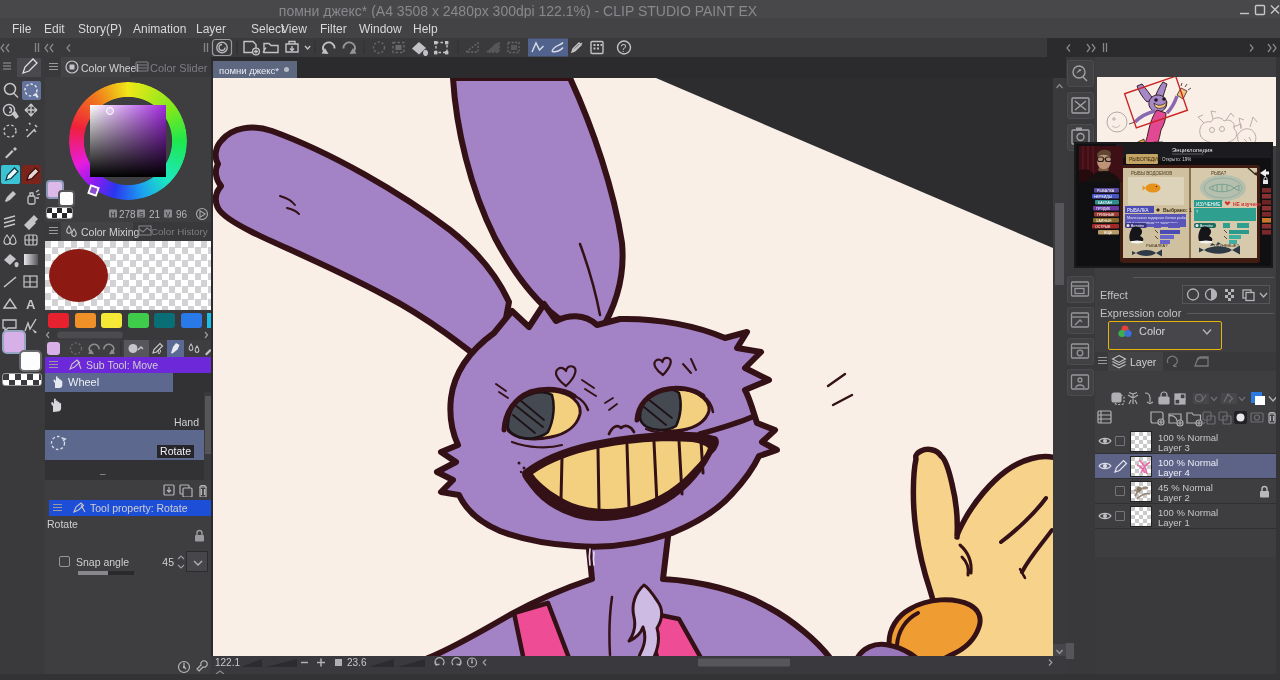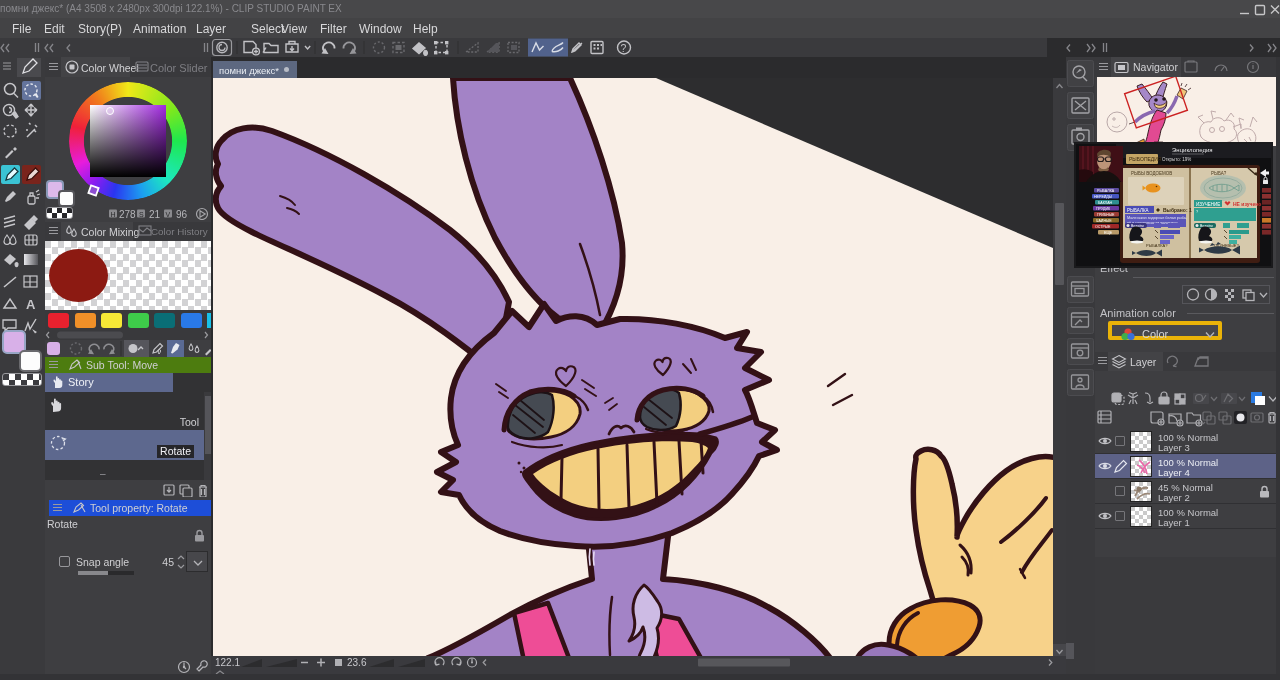--- a/index.html
+++ b/index.html
@@ -3,21 +3,21 @@
 <style>
 *{margin:0;padding:0;box-sizing:border-box}
 html,body{width:1280px;height:680px;overflow:hidden;background:#3a3a3d;font-family:"Liberation Sans",sans-serif}
 .abs{position:absolute}
 #root{position:absolute;left:0;top:0;width:1280px;height:680px}
 </style></head>
 <body>
 <div id="root">
 
 <div class="abs" style="left:0;top:0;width:1280px;height:18px;background:#48484a">
- <div class="abs" style="left:0;top:3px;width:1036px;font-size:10px;color:#89898d">помни джекс* (A4 3508 x 2480px 300dpi 122.1%) - CLIP STUDIO PAINT EX</div>
+ <div class="abs" style="left:0;top:3px;width:1036px;text-align:center;font-size:14px;color:#89898d">помни джекс* (A4 3508 x 2480px 300dpi 122.1%) - CLIP STUDIO PAINT EX</div>
  <svg class="abs" style="left:1232px;top:0" width="48" height="18">
   <path d="M8,13.5 h9" stroke="#c6c6c8" stroke-width="1.4" fill="none"></path>
   <rect x="23.5" y="5.5" width="9" height="9" rx="1" stroke="#c6c6c8" stroke-width="1.4" fill="none"></rect>
   <path d="M39,5.5 l8,8 M47,5.5 l-8,8" stroke="#c6c6c8" stroke-width="1.4"></path>
  </svg>
 </div>
 
 <div class="abs" style="left:0;top:18px;width:1280px;height:20px;background:#434345;font-size:12px;color:#d8d8da">
  <span class="abs" style="left:12px;top:4px">File</span>
  <span class="abs" style="left:44px;top:4px">Edit</span>
@@ -299,47 +299,47 @@
           <path d="M75,10 l3,-3 2,2" stroke="#c6c6ca" stroke-width="1.4" fill="none"></path>
    <path d="M90,13 l1,-3.5 6,-6 2.5,2.5 -6,6 z" fill="none" stroke="#c6c6ca" stroke-width="1.2"></path>
    <path d="M96,14 c2,-2.5 2,-4 0.5,-4.5 c-1.5,0.5 -1.8,2 -0.5,4.5" stroke="#c6c6ca" stroke-width="1" fill="none"></path>
    <rect x="104" y="0" width="17" height="17" fill="#5a6a94"></rect>
    <path d="M108,13 l2,-6 3,-4 3.5,2 -2,4.5 -5,4 z" fill="#e8eaf0"></path>
    <path d="M128,4 c2.5,3.5 2.5,6 0,6.5 c-2.5,-0.5 -2.5,-3 0,-6.5 z M134,6 c2.5,3.5 2.5,6 0,6.5 c-2.5,-0.5 -2.5,-3 0,-6.5 z" stroke="#c6c6ca" stroke-width="1.1" fill="none"></path>
    <path d="M142,14 l5,-5 1.5,1.5 -5,5 z M148,8 l2,-2 1.8,1.8 -2,2 z" fill="#c6c6ca"></path>
   </svg>
  </div>
 
- <div class="abs" style="left:0;top:300px;width:166px;height:16px;background:#4d7c0f">
+ <div class="abs" style="left:0;top:300px;width:166px;height:16px;background:#6d28d9">
   <svg class="abs" style="left:3px;top:3px" width="12" height="10">
           <path d="M1,1.5 h9 M1,4.5 h9 M1,7.5 h9" stroke="#9a9a9e" stroke-width="1.2"></path>
         </svg>
   <svg class="abs" style="left:24px;top:2px" width="14" height="12">
           <path d="M1,10 l2,-5 5,-4 2.5,2.5 -5,4.5 z" stroke="#c6c6ca" stroke-width="1.1" fill="none"></path>
           <path d="M9,2 l3,8" stroke="#c6c6ca" stroke-width="1.1"></path>
         </svg>
   <div class="abs" style="left:41px;top:2px;font-size:10.5px;color:#cfcfd2">Sub Tool: Move</div>
  </div>
 
  <div class="abs" style="left:0;top:316px;width:166px;height:19px;background:#323234">
   <div class="abs" style="left:0;top:0;width:128px;height:19px;background:#5d688e"></div>
   <svg class="abs" style="left:6px;top:3px" width="14" height="14">
           <path d="M4,12 v-5 c-1.5,-1 -2,-3 -1,-3.5 c0.8,-0.3 1.5,0.8 1.8,2 l0.2,-4.5 c0,-1 1.6,-1 1.6,0 v2 c0,-1.2 1.7,-1.2 1.7,0 v1 c0,-1 1.6,-1 1.6,0 v1 c0,-0.8 1.4,-0.8 1.4,0 v4 c0,2 -1,3 -3,3 z" fill="#e8eaf2"></path>
         </svg>
-  <div class="abs" style="left:23px;top:3px;font-size:11px;color:#eef0f6">Story</div>
+  <div class="abs" style="left:23px;top:3px;font-size:11px;color:#eef0f6">Wheel</div>
  </div>
 
  <div class="abs" style="left:0;top:335px;width:166px;height:88px;background:#323234">
   <div class="abs" style="left:159px;top:0;width:7px;height:88px;background:#3a3a3d"></div>
   <div class="abs" style="left:159.5px;top:4px;width:6px;height:58px;background:#55555a"></div>
   <svg class="abs" style="left:3px;top:6px" width="16" height="16">
           <path d="M5,14 v-6 c-1.8,-1.2 -2.3,-3.5 -1.2,-4 c0.9,-0.35 1.7,0.9 2,2.3 l0.2,-5 c0,-1.1 1.8,-1.1 1.8,0 v2.2 c0,-1.3 1.9,-1.3 1.9,0 v1.1 c0,-1.1 1.8,-1.1 1.8,0 v1.1 c0,-0.9 1.6,-0.9 1.6,0 v4.4 c0,2.2 -1.1,3.4 -3.4,3.4 z" fill="#d8d8dc"></path>
         </svg>
   <div class="abs" style="left:0;top:25px;width:159px;height:6px"></div>
-  <div class="abs" style="right:12px;top:24px;font-size:10.5px;color:#d0d0d3">Tool</div>
+  <div class="abs" style="right:12px;top:24px;font-size:10.5px;color:#d0d0d3">Hand</div>
   <div class="abs" style="left:0;top:38px;width:159px;height:30px;background:#5d688e">
    <svg class="abs" style="left:4px;top:4px" width="18" height="18">
             <circle cx="9" cy="9" r="6.5" stroke="#dde0ea" stroke-width="1.3" fill="none" stroke-dasharray="2.6 2.2"></circle>
             <path d="M13.5,4 l3,1 -2.5,2" stroke="#dde0ea" stroke-width="1.2" fill="none"></path>
           </svg>
    <div class="abs" style="right:10px;top:15px;font-size:10.5px;color:#f2f2f6;background:#26262a;padding:0 3px 1px 3px">Rotate</div>
   </div>
   <div class="abs" style="left:55px;top:76px;font-size:10px;color:#9a9a9e">–</div>
  </div>
 
@@ -559,41 +559,20 @@
    <rect x="5.5" y="318" width="17" height="14" rx="1"></rect>
           <circle cx="14" cy="323" r="2"></circle>
           <path d="M10,331 c0,-4 8,-4 8,0"></path>
   </g>
  </svg>
  <div class="abs" style="left:0;top:586px;width:8px;height:16px;background:#55555a"></div>
 </div>
 
 <div class="abs" style="left:1095px;top:57px;width:185px;height:623px;background:#3e3e41">
 
- <div class="abs" style="left:0;top:0;width:185px;height:20px;background:#39393c">
-  <svg class="abs" style="left:3px;top:5px" width="12" height="10">
-          <path d="M1,1.5 h9 M1,4.5 h9 M1,7.5 h9" stroke="#9a9a9e" stroke-width="1.2"></path>
-        </svg>
-  <div class="abs" style="left:16px;top:0;width:70px;height:20px;background:#434346"></div>
-  <svg class="abs" style="left:19px;top:4px" width="16" height="13">
-          <rect x="1" y="1.5" width="13" height="10" rx="1.5" stroke="#c6c6ca" stroke-width="1.2" fill="none"></rect>
-          <rect x="4" y="4" width="7" height="5" fill="#c6c6ca"></rect>
-        </svg>
-  <div class="abs" style="left:38px;top:4px;font-size:10.5px;color:#d2d2d5">Navigator</div>
-  <svg class="abs" style="left:88px;top:3px" width="97" height="15">
-   <g stroke="#77777b" stroke-width="1.2" fill="none">
-    <rect x="2" y="2" width="12" height="10" rx="1"></rect>
-            <path d="M5,2 v-1 h6 v1"></path>
-    <path d="M32,11 a6,6 0 1 1 12,0"></path>
-            <path d="M38,11 l3,-4"></path>
-    <circle cx="70" cy="7" r="5.5"></circle>
-            <path d="M70,5 v4 M70,3.2 v0.5"></path>
-   </g>
-  </svg>
- </div>
 
  <div class="abs" style="left:2px;top:20px;width:183px;height:69px;background:#f9efe7;overflow:hidden">
   <svg width="183" height="69">
 
    <path d="M57,23 C59,17 62,10 66,5 L70,7 C68,13 66,19 65,24 Z" fill="#a588c8" stroke="#3a2025" stroke-width="1"></path>
    <path d="M50,25 C46,21 42,15 40,9 L45,7 C49,12 53,17 56,22 Z" fill="#a588c8" stroke="#3a2025" stroke-width="1"></path>
    <path d="M55,20 a9,8.5 0 1 0 14,3 a9,8.5 0 0 0 -14,-3 Z" fill="#a588c8" stroke="#3a2025" stroke-width="1"></path>
    <path d="M57,26 c4,3.5 9,3 13,-1.5 l-1.5,4.5 c-4,3 -8,3 -10.5,0.5 z" fill="#f3cf80" stroke="#3a2025" stroke-width="0.8"></path>
    <circle cx="59" cy="23" r="1.8" fill="#241518"></circle>
           <circle cx="67" cy="22" r="1.8" fill="#241518"></circle>
@@ -616,44 +595,44 @@
     <circle cx="115" cy="53" r="2.5"></circle>
             <circle cx="125" cy="52" r="2.5"></circle>
     <path d="M141,57 c5,-7 14,-7 17,0 c3,7 -2,13 -8,12 c-6,2 -11,-5 -9,-12 z"></path>
     <path d="M144,51 l-2,-10 5,2 M153,50 l3,-10 4,5 M147,62 l3,3 M152,60 l2,4"></path>
    </g>
 
    <rect x="32" y="7" width="54" height="36" fill="none" stroke="#cc2222" stroke-width="1.4" transform="rotate(-19 59 25)"></rect>
   </svg>
  </div>
 
- <div class="abs" style="left:5px;top:205px;font-size:11px;color:#c2c2c6">Effect</div>
+ <div class="abs" style="left:5px;top:232px;font-size:11px;color:#c2c2c6">Effect</div>
  <div class="abs" style="left:38px;top:220px;width:141px;height:1px;background:#5a5a5e"></div>
  <div class="abs" style="left:87px;top:228px;width:88px;height:19px;border:1px solid #55555a">
   <svg width="86" height="17">
    <circle cx="10" cy="8.5" r="5.5" stroke="#b4b4b8" stroke-width="1.3" fill="none"></circle>
    <circle cx="28" cy="8.5" r="5.5" stroke="#b4b4b8" stroke-width="1.3" fill="none"></circle>
           <path d="M28,3 a5.5,5.5 0 0 1 0,11 z" fill="#b4b4b8"></path>
    <g fill="#b4b4b8">
             <rect x="42" y="3" width="3" height="3"></rect>
             <rect x="48" y="3" width="3" height="3"></rect>
             <rect x="45" y="6" width="3" height="3"></rect>
             <rect x="42" y="9" width="3" height="3"></rect>
             <rect x="48" y="9" width="3" height="3"></rect>
             <rect x="45" y="12" width="3" height="3"></rect>
           </g>
    <rect x="60" y="4" width="8" height="8" stroke="#b4b4b8" stroke-width="1.3" fill="none"></rect>
           <rect x="63" y="6.5" width="8" height="8" stroke="#b4b4b8" stroke-width="1.3" fill="#3e3e41"></rect>
    <path d="M77,7 l3.5,4 3.5,-4" stroke="#b4b4b8" stroke-width="1.3" fill="none"></path>
   </svg>
  </div>
 
- <div class="abs" style="left:5px;top:250px;font-size:11px;color:#c2c2c6">Animation color</div>
+ <div class="abs" style="left:5px;top:250px;font-size:11px;color:#c2c2c6">Expression color</div>
  <div class="abs" style="left:92px;top:256px;width:87px;height:1px;background:#5a5a5e"></div>
- <div class="abs" style="left:13px;top:264px;width:114px;height:19px;background:#47474b;border:4px solid #eab308;border-radius:2px">
+ <div class="abs" style="left:13px;top:264px;width:114px;height:29px;background:#47474b;border:1px solid #eab308;border-radius:2px">
   <svg class="abs" style="left:8px;top:2px" width="16" height="14">
    <circle cx="8" cy="5" r="3.6" fill="#e04438"></circle>
    <circle cx="5" cy="9.5" r="3.6" fill="#3fae4a"></circle>
    <circle cx="11" cy="9.5" r="3.6" fill="#3a6fd8"></circle>
   </svg>
   <div class="abs" style="left:30px;top:3px;font-size:11px;color:#d4d4d6">Color</div>
   <svg class="abs" style="left:92px;top:5px" width="12" height="10">
           <path d="M2,2.5 l4,4.5 4,-4.5" stroke="#b4b4b8" stroke-width="1.4" fill="none"></path>
         </svg>
  </div>

